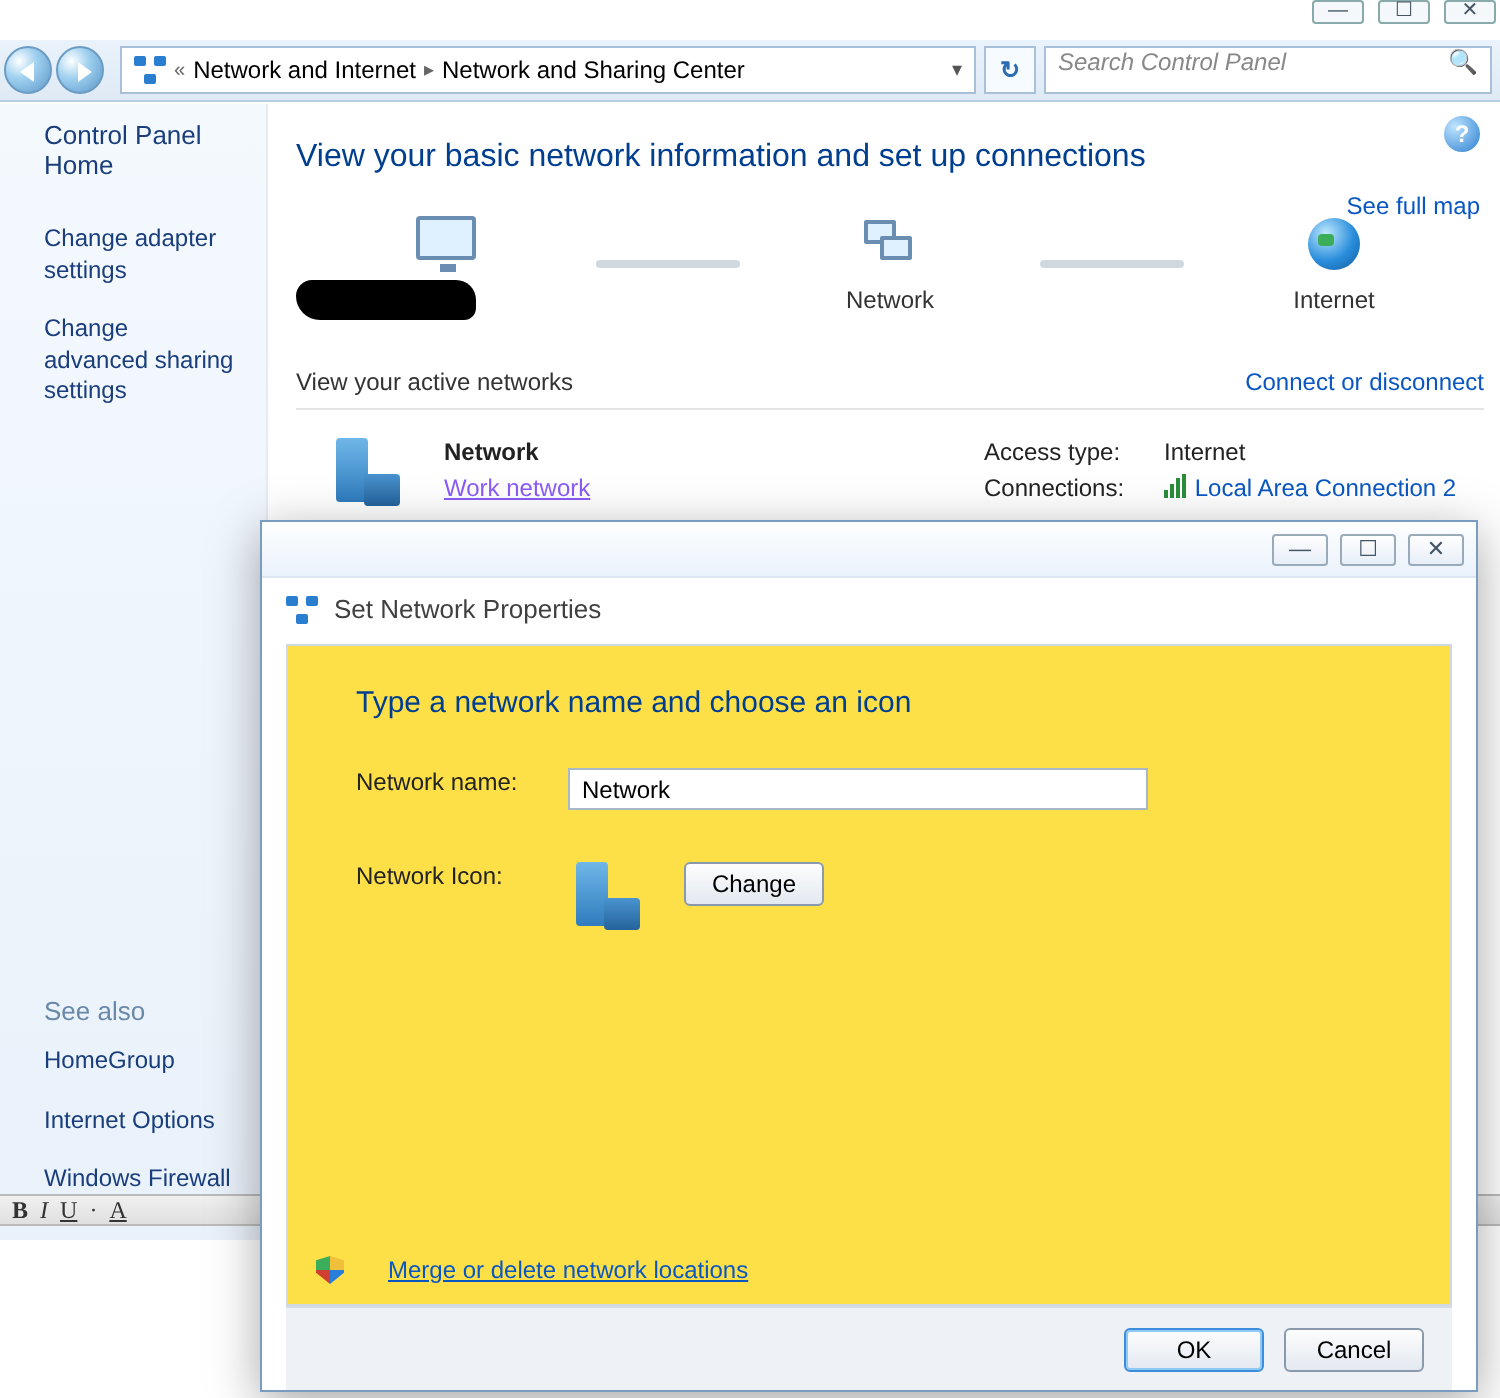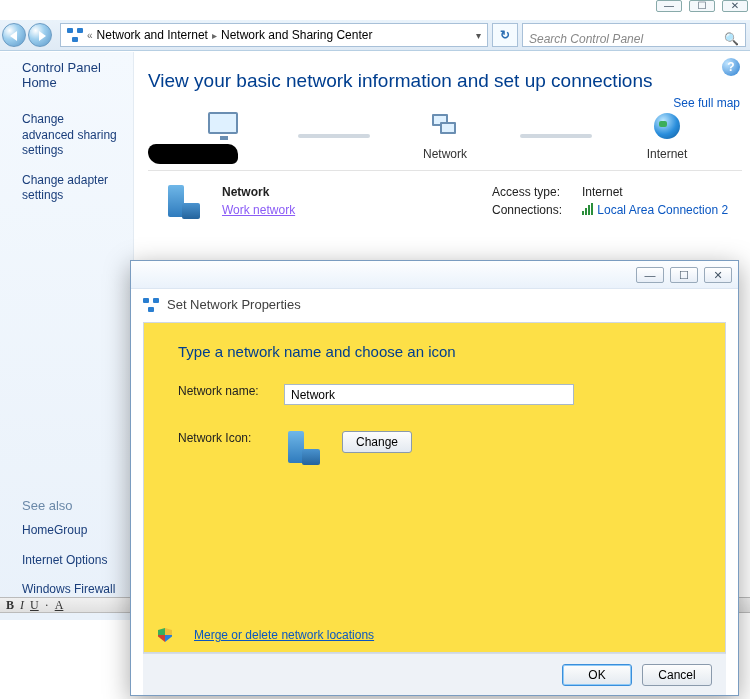--- a/index.html
+++ b/index.html
@@ -47,42 +47,42 @@
   .bc-icon { width:16px;height:16px;display:flex;align-items:center;justify-content:center;}
   .bc-sep { color:#666; font-size:10px;}
   .bc-link { color:#000;}
   .bc-drop { margin-left:auto; color:#555; font-size:10px;}
   .refresh {
     width:26px;height:24px;border:1px solid #a8c0d8;background:#f5fbff;margin-left:4px;
     display:flex;align-items:center;justify-content:center;color:#2a6db2;font-weight:bold;
   }
   .search {
     width:224px;height:24px;border:1px solid #a8c0d8;background:#fff;margin-left:4px;margin-right:4px;
-    display:flex;align-items:flex-end;color:#888;font-style:italic;padding:0 6px;
+    display:flex;align-items:flex-start;color:#888;font-style:italic;padding:0 6px;
   }
   .search .mag { margin-left:auto; color:#4d7fb3; font-style:normal;}
   
   .main {
     position:absolute; top:51px; left:0; right:0; bottom:79px; display:flex;
     border-top:1px solid #fff;
   }
   .sidebar {
     width:192px; background:linear-gradient(#f4f9fe,#e9f1fa);
     padding:8px 14px 8px 22px; color:#0a4b8c;
     display:flex; flex-direction:column;
   }
   .sidebar .home { color:#1a3e7b; font-size:13px; margin-bottom:22px;}
   .sidebar a.navlink { color:#1a3e7b; display:block; margin-bottom:14px; text-decoration:none; line-height:1.3;}
   .sidebar .seealso { margin-top:auto; color:#6a88a8; font-size:13px; margin-bottom:10px;}
   .content {
     flex:1; background:#fff; border-left:1px solid #e3ebf3; padding:18px 8px 8px 14px;
     position:relative;
   }
   .content h2 {
-    color:#003e8f; font-weight:normal; font-size:19px; margin:0 0 16px 0;
+    color:#003e8f; font-weight:normal; font-size:16px; margin:0 0 16px 0;
   }
   .diagram {
     display:flex; align-items:center; justify-content:center; gap:0; margin-bottom:4px;
   }
   .dnode { width:150px; text-align:center;}
   .dnode .icon { height:30px; display:flex; align-items:center; justify-content:center;}
   .dnode .lbl { color:#333; margin-top:6px;}
   .dconn { width:72px; height:4px; background:#d0d8e0; border-radius:2px;}
   .seefull { position:absolute; top:44px; right:10px; color:#0a57c2;}
   .viewactive { color:#333; margin-top:24px; display:flex; align-items:center; }
@@ -236,22 +236,22 @@
   <div class="refresh">↻</div>
   <div class="search">
     <span>Search Control Panel</span>
     <span class="mag">🔍</span>
   </div>
 </div>
 
 <div class="main">
   <div class="sidebar">
     <div class="home">Control Panel Home</div>
+    <a class="navlink">Change adapter settings</a>
     <a class="navlink">Change advanced sharing settings</a>
-    <a class="navlink">Change adapter settings</a>
     <div class="seealso">See also</div>
     <a class="navlink">HomeGroup</a>
     <a class="navlink">Internet Options</a>
     <a class="navlink">Windows Firewall</a>
   </div>
 
   <div class="content">
     <div class="help">?</div>
     <h2>View your basic network information and set up connections</h2>
 
@@ -278,20 +278,24 @@
       </div>
       <div class="dconn"></div>
       <div class="dnode">
         <div class="icon">
             <span class="globe"></span>
           </div>
         <div class="lbl">Internet</div>
       </div>
     </div>
 
+    <div class="viewactive">
+      <span>View your active networks</span>
+      <a class="connlink">Connect or disconnect</a>
+    </div>
     <div class="hr"></div>
 
     <div class="netcard">
       <div class="servicon"><span class="srv"><span class="tower"></span><span class="box"></span></span></div>
       <div class="info">
         <div class="name">Network</div>
         <div class="worknet">Work network</div>
       </div>
       <div class="right">
         <div class="row">

